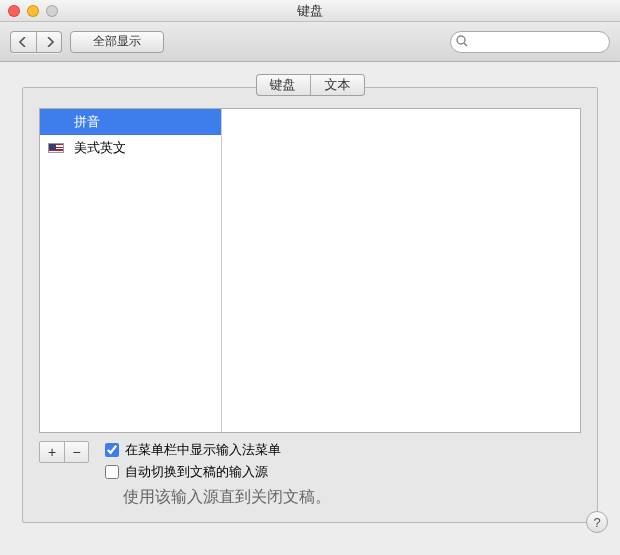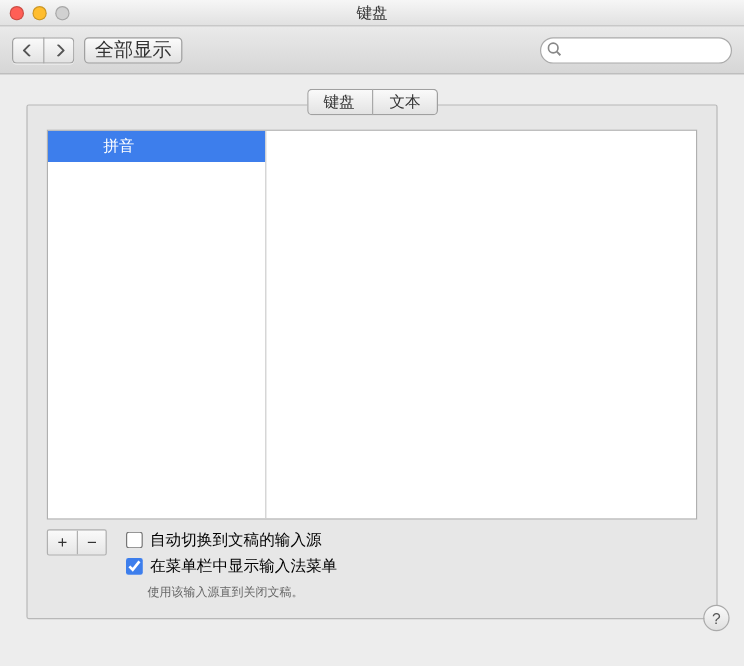--- a/index.html
+++ b/index.html
@@ -52,25 +52,25 @@
       height: 22px;
       display: flex;
       align-items: center;
       justify-content: center;
       color: #4d4d4d;
       cursor: default;
     }
     .segmented button + button { border-left: 1px solid #a8a8a8; }
     .toolbar-btn {
       height: 22px;
-      padding: 0 8px;
+      padding: 0 22px;
       border-radius: 4px;
       border: 1px solid #a0a0a0;
       background: linear-gradient(#fbfbfb, #e2e2e2);
-      font-size: 16px;
+      font-size: 12px;
       color: #333;
       cursor: default;
     }
     .spacer { flex: 1; }
     .search-wrap {
       position: relative;
       width: 160px;
     }
     .search-wrap svg {
       position: absolute; left: 6px; top: 4px;
@@ -134,21 +134,21 @@
     .list-col {
       width: 182px;
       border-right: 1px solid #ccc;
       overflow: auto;
     }
     .list-detail { flex: 1; }
     .row {
       display: flex;
       align-items: center;
       gap: 8px;
-      padding: 4px 20px;
+      padding: 4px 8px;
       font-size: 13px;
     }
     .row.selected { background: #3d7eec; color: #fff; }
     .row .ico { width: 18px; height: 14px; display: flex; align-items: center; }
     .us-flag {
       width: 16px; height: 10px;
       background: linear-gradient(#b22234 0 10%, #fff 10% 20%, #b22234 20% 30%, #fff 30% 40%, #b22234 40% 50%, #fff 50% 60%, #b22234 60% 70%, #fff 70% 80%, #b22234 80% 90%, #fff 90% 100%);
       position: relative;
       border: 0.5px solid #999;
     }
@@ -173,21 +173,21 @@
       width: 24px;
       border: none;
       background: transparent;
       font-size: 14px;
       color: #333;
       cursor: default;
     }
     .plusminus button + button { border-left: 1px solid #b0b0b0; }
     .checks { display: flex; flex-direction: column; gap: 4px; font-size: 13px; }
     .check-row { display: flex; align-items: center; gap: 6px; }
-    .hint { font-size: 10px; color: #666; margin-left: 18px; margin-top: 2px; }
+    .hint { font-size: 16px; color: #666; margin-left: 18px; margin-top: 2px; }
     .help-btn {
       position: absolute;
       right: 12px;
       bottom: 8px;
       width: 22px; height: 22px;
       border-radius: 50%;
       border: 1px solid #aaa;
       background: linear-gradient(#fafafa, #e0e0e0);
       font-size: 13px;
       color: #555;
@@ -242,37 +242,43 @@
     </div>
   </div>
 
   <div class="panel">
     <div class="list-area">
       <div class="list-col">
         <div class="row selected">
           <span class="ico"></span>
           <span>拼音</span>
         </div>
+        <div class="row">
+          <span class="ico">
+              <span class="us-flag"></span>
+            </span>
+          <span>美式英文</span>
+        </div>
       </div>
       <div class="list-detail"></div>
     </div>
 
     <div class="bottom-row">
       <div class="plusminus">
         <button>+</button>
         <button>−</button>
       </div>
       <div class="checks">
         <label class="check-row">
+          <input type="checkbox" checked="" style="">
+          <span>在菜单栏中显示输入法菜单</span>
+        </label>
+        <label class="check-row">
           <input type="checkbox" style="">
           <span>自动切换到文稿的输入源</span>
-        </label>
-        <label class="check-row">
-          <input type="checkbox" checked="" style="">
-          <span>在菜单栏中显示输入法菜单</span>
         </label>
         <div class="hint">使用该输入源直到关闭文稿。</div>
       </div>
     </div>
   </div>
 
   <button class="help-btn">?</button>
 </div>
 
 </body></html>

